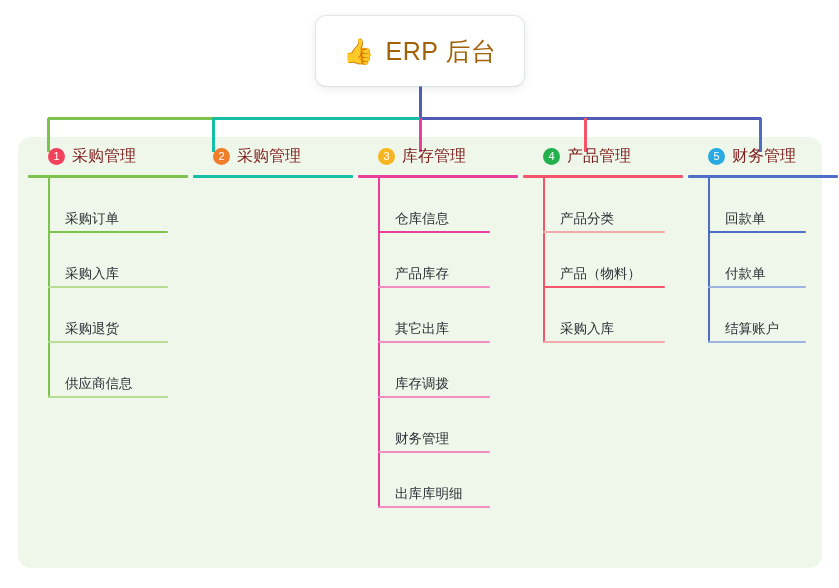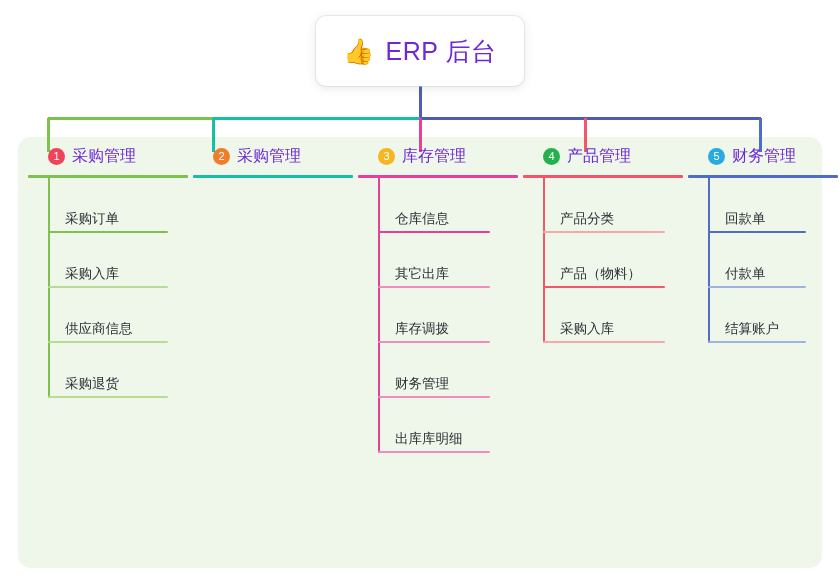--- a/index.html
+++ b/index.html
@@ -20,21 +20,21 @@
     width:208px;height:70px;
     background:#ffffff;
     border-radius:10px;
     box-shadow:0 2px 10px rgba(90,100,120,.16), 0 0 0 1px rgba(220,225,235,.55);
     display:flex;align-items:center;justify-content:center;
     box-sizing:border-box;
   }
   .title-inner{display:flex;align-items:center;gap:11px;}
   .title-emoji{font-size:25px;line-height:1;display:block;}
   .title-text{
-    font-size:25px;color:#6d28d9;letter-spacing:.5px;white-space:nowrap;
+    font-size:25px;color:#a16207;letter-spacing:.5px;white-space:nowrap;
   }
 
   
   #wires{position:absolute;left:0;top:0;width:839px;height:588px;pointer-events:none;}
 
   
   .panel{
     position:absolute;
     left:18px;top:137px;
     width:804px;height:431px;
@@ -48,21 +48,21 @@
     display:flex;align-items:center;gap:7px;
     height:26px;padding-left:20px;
     box-sizing:border-box;
   }
   .badge{
     width:17px;height:17px;border-radius:50%;
     color:#fff;font-size:11px;line-height:17px;
     text-align:center;flex:0 0 auto;
     font-family:"Liberation Sans",sans-serif;
   }
-  .col-title{font-size:16px;color:#6d28d9;white-space:nowrap;}
+  .col-title{font-size:16px;color:#7f1d1d;white-space:nowrap;}
 
   .head-rule{height:3px;border-radius:1px;margin-top:6px;}
 
   
   .items{position:relative;padding-left:20px;box-sizing:border-box;}
   .spine{position:absolute;left:20px;top:0;bottom:0;width:2px;}
   .item{
     position:relative;
     height:55px;
     box-sizing:border-box;
@@ -113,27 +113,27 @@
           <div class="spine" style="background: rgb(124, 194, 76);"></div>
           <div class="item">
             <span class="item-label">采购订单</span>
             <div class="item-rule" style="background: rgb(124, 194, 76); width: 120px;"></div>
           </div>
           <div class="item">
             <span class="item-label">采购入库</span>
             <div class="item-rule" style="background: rgb(183, 221, 149); width: 120px;"></div>
           </div>
           <div class="item">
+            <span class="item-label">采购退货</span>
+            <div class="item-rule" style="background: rgb(183, 221, 149); width: 120px;"></div>
+          </div>
+          <div class="item">
             <span class="item-label">供应商信息</span>
             <div class="item-rule" style="background: rgb(183, 221, 149); width: 120px;"></div>
           </div>
-          <div class="item">
-            <span class="item-label">采购退货</span>
-            <div class="item-rule" style="background: rgb(183, 221, 149); width: 120px;"></div>
-          </div>
         </div>
       </div>
       <div class="col" style="left: 193px; width: 160px;">
         <div class="col-head">
           <span class="badge" style="background: rgb(240, 125, 42);">2</span>
           <span class="col-title">采购管理</span>
         </div>
         <div class="head-rule" style="background: rgb(21, 191, 165); width: 160px;"></div>
       </div>
       <div class="col" style="left: 358px; width: 160px;">
@@ -142,20 +142,24 @@
           <span class="col-title">库存管理</span>
         </div>
         <div class="head-rule" style="background: rgb(232, 64, 154); width: 160px;"></div>
         <div class="items">
           <div class="spine" style="background: rgb(232, 64, 154);"></div>
           <div class="item">
             <span class="item-label">仓库信息</span>
             <div class="item-rule" style="background: rgb(232, 64, 154); width: 112px;"></div>
           </div>
           <div class="item">
+            <span class="item-label">产品库存</span>
+            <div class="item-rule" style="background: rgb(240, 140, 190); width: 112px;"></div>
+          </div>
+          <div class="item">
             <span class="item-label">其它出库</span>
             <div class="item-rule" style="background: rgb(240, 140, 190); width: 112px;"></div>
           </div>
           <div class="item">
             <span class="item-label">库存调拨</span>
             <div class="item-rule" style="background: rgb(240, 140, 190); width: 112px;"></div>
           </div>
           <div class="item">
             <span class="item-label">财务管理</span>
             <div class="item-rule" style="background: rgb(240, 140, 190); width: 112px;"></div>

